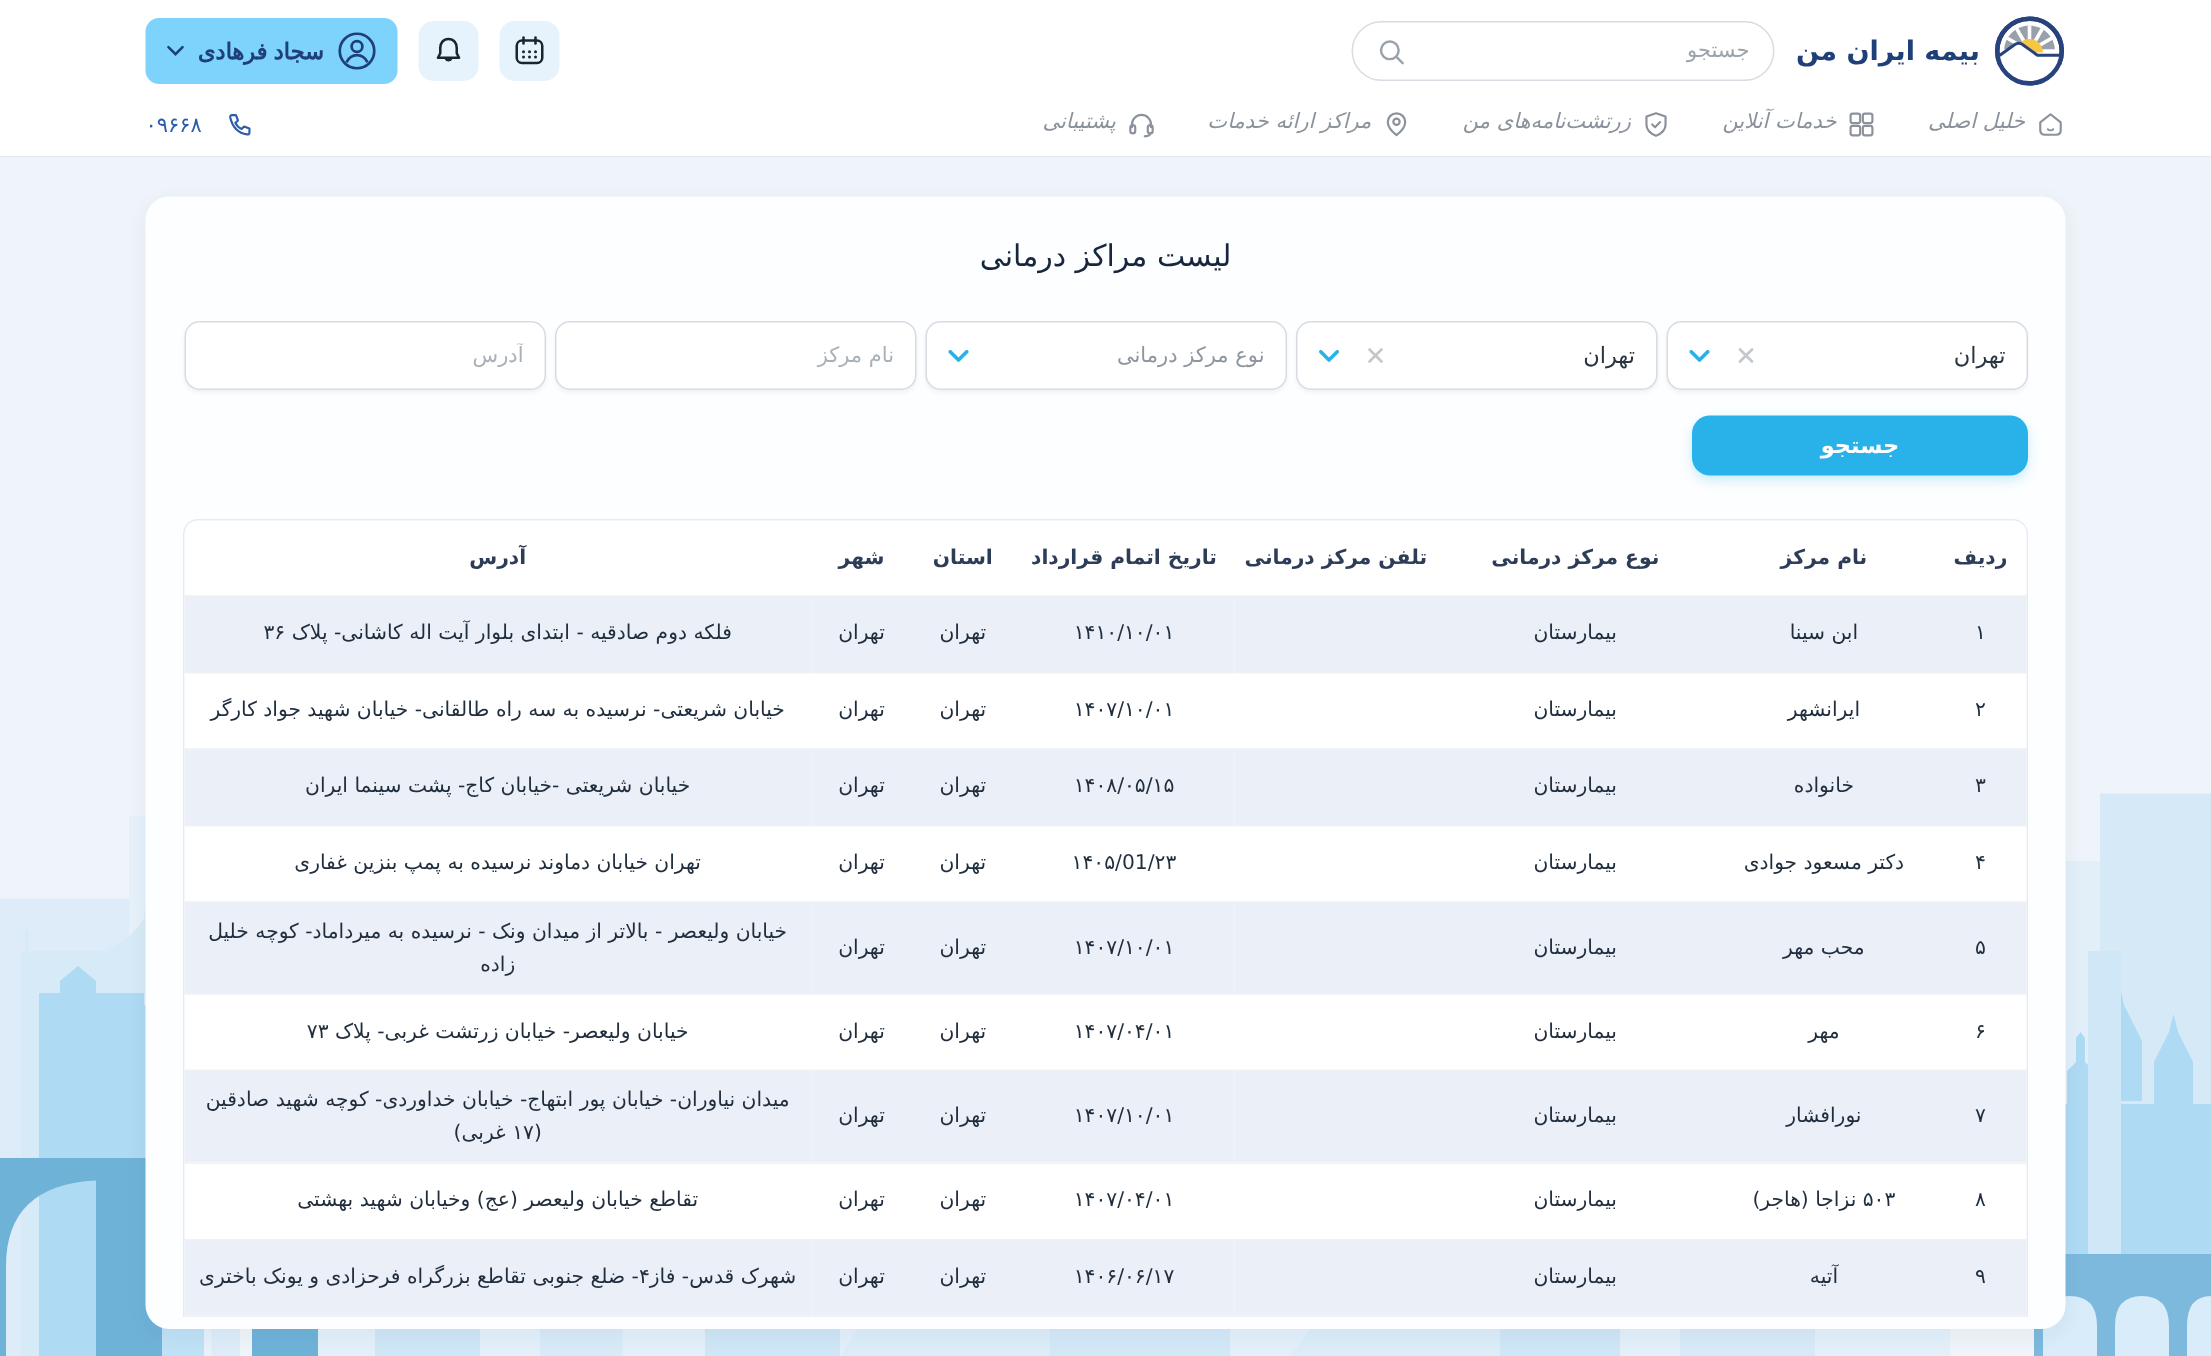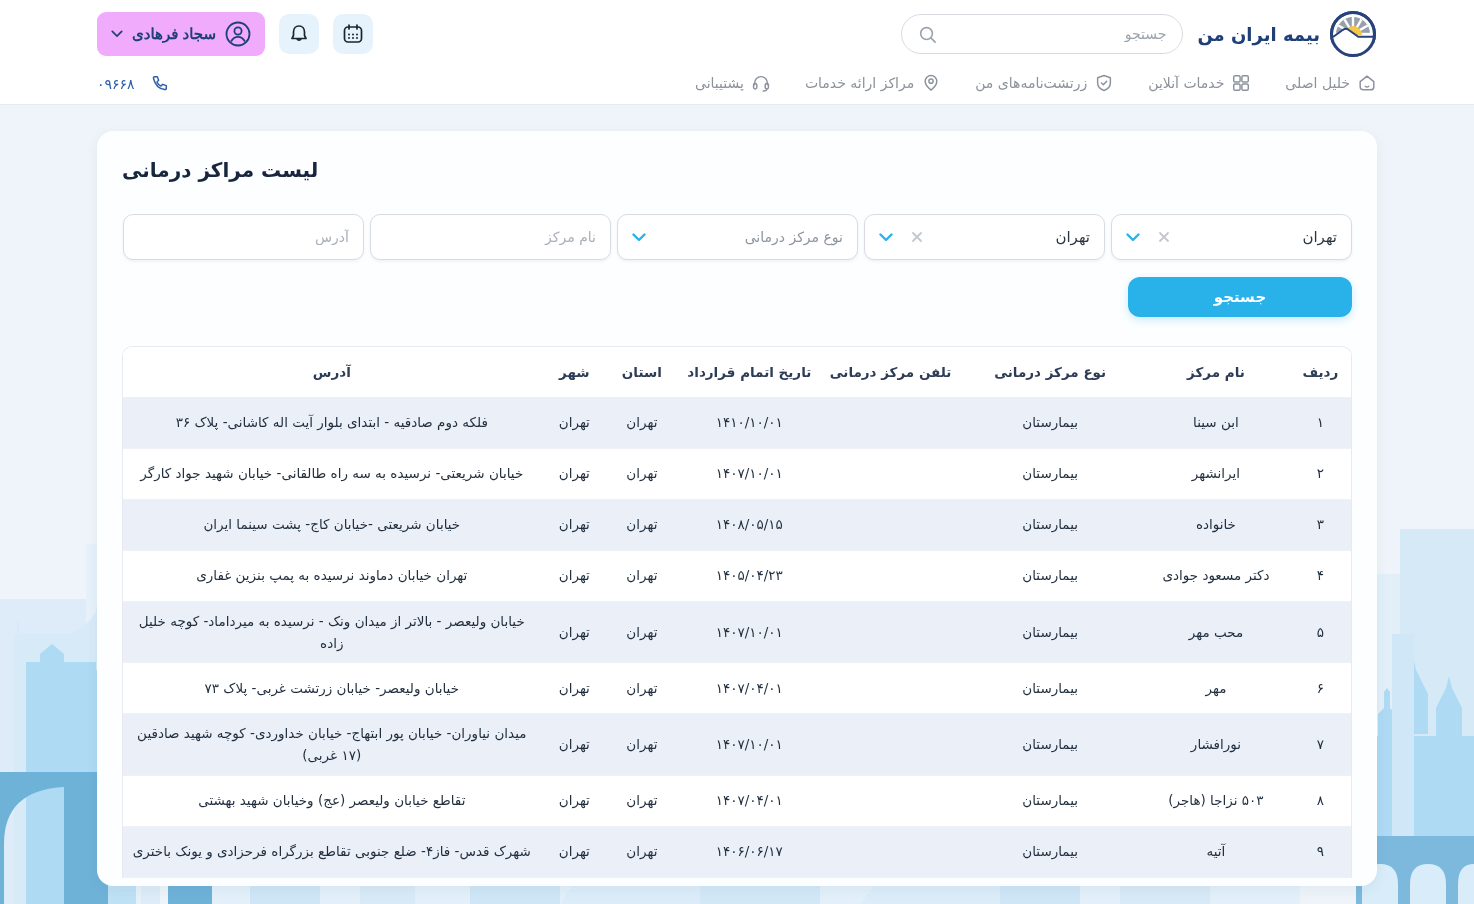--- a/index.html
+++ b/index.html
@@ -24,39 +24,39 @@
     display:flex; align-items:center; padding:0 16px; gap:8px; background:#fff;
   }
   .search-box input { border:none; outline:none; flex:1; font-family:inherit; font-size:14px; color:#4a5563; background:transparent; }
   .search-box input::placeholder { color:#9aa3ad; }
   .spacer { flex:1; }
   .icon-btn {
     width:40px; height:40px; border-radius:10px; background:#e7f3fc; border:none;
     display:flex; align-items:center; justify-content:center; cursor:pointer;
   }
   .user-chip {
-    height:44px; background:#f0abfc; border-radius:9px; display:flex; align-items:center;
+    height:44px; background:#7dd3fc; border-radius:9px; display:flex; align-items:center;
     gap:9px; padding:0 14px; cursor:pointer; border:none;
   }
   .user-chip .user-name { font-size:15px; color:#1e3f77; font-weight:bold; }
 
   .header-nav { height:36px; display:flex; align-items:center; padding:0 97px 6px; gap:34px; }
-  .nav-item { display:flex; align-items:center; gap:7px; color:#8b929c; font-size:14px; cursor:pointer; text-decoration:none; }
+  .nav-item { display:flex; align-items:flex-start; gap:7px; color:#8b929c; font-size:14px; cursor:pointer; text-decoration:none;font-style:italic; }
   .nav-item svg { flex:0 0 auto; }
   .phone-wrap { display:flex; align-items:flex-end; gap:16px; color:#2b5da8; font-weight:normal; font-size:14px; }
 
   
   .card {
     position:relative; z-index:2;
     margin:26px 97px 0; background:#fdfeff; border-radius:16px;
     box-shadow:0 4px 14px rgba(30,60,100,0.06);
     padding:27px 25px 8px;
     min-height:728px;
   }
-  .page-title { font-size:20px; font-weight:bold; color:#17263d; text-align:left; }
+  .page-title { font-size:20px; font-weight:normal; color:#17263d; text-align:center; }
 
   .filters { display:flex; gap:6px; margin-top:32px; }
   .filter-box {
     width:241px; height:46px; background:#fff; border:1px solid #d8dce2; border-radius:10px;
     box-shadow:0 2px 3px rgba(40,60,90,0.06);
     display:flex; align-items:center; padding:0 14px; gap:10px; cursor:pointer;
   }
   .filter-box .value { font-size:15px; color:#2b3642; }
   .filter-box .ghost { font-size:14px; color:#8d959f; }
   .filter-box input { border:none; outline:none; flex:1; font-family:inherit; font-size:14px; color:#2b3642; background:transparent; }
@@ -346,21 +346,21 @@
     <td>۱۴۰۸/۰۵/۱۵</td>
     <td>تهران</td>
     <td>تهران</td>
     <td>خیابان شریعتی -خیابان کاج- پشت سینما ایران</td>
   </tr>
           <tr>
     <td>۴</td>
     <td>دکتر مسعود جوادی</td>
     <td>بیمارستان</td>
     <td></td>
-    <td>۱۴۰۵/۰۴/۲۳</td>
+    <td>۱۴۰۵/01/۲۳</td>
     <td>تهران</td>
     <td>تهران</td>
     <td>تهران خیابان دماوند نرسیده به پمپ بنزین غفاری</td>
   </tr>
           <tr>
     <td>۵</td>
     <td>محب مهر</td>
     <td>بیمارستان</td>
     <td></td>
     <td>۱۴۰۷/۱۰/۰۱</td>

